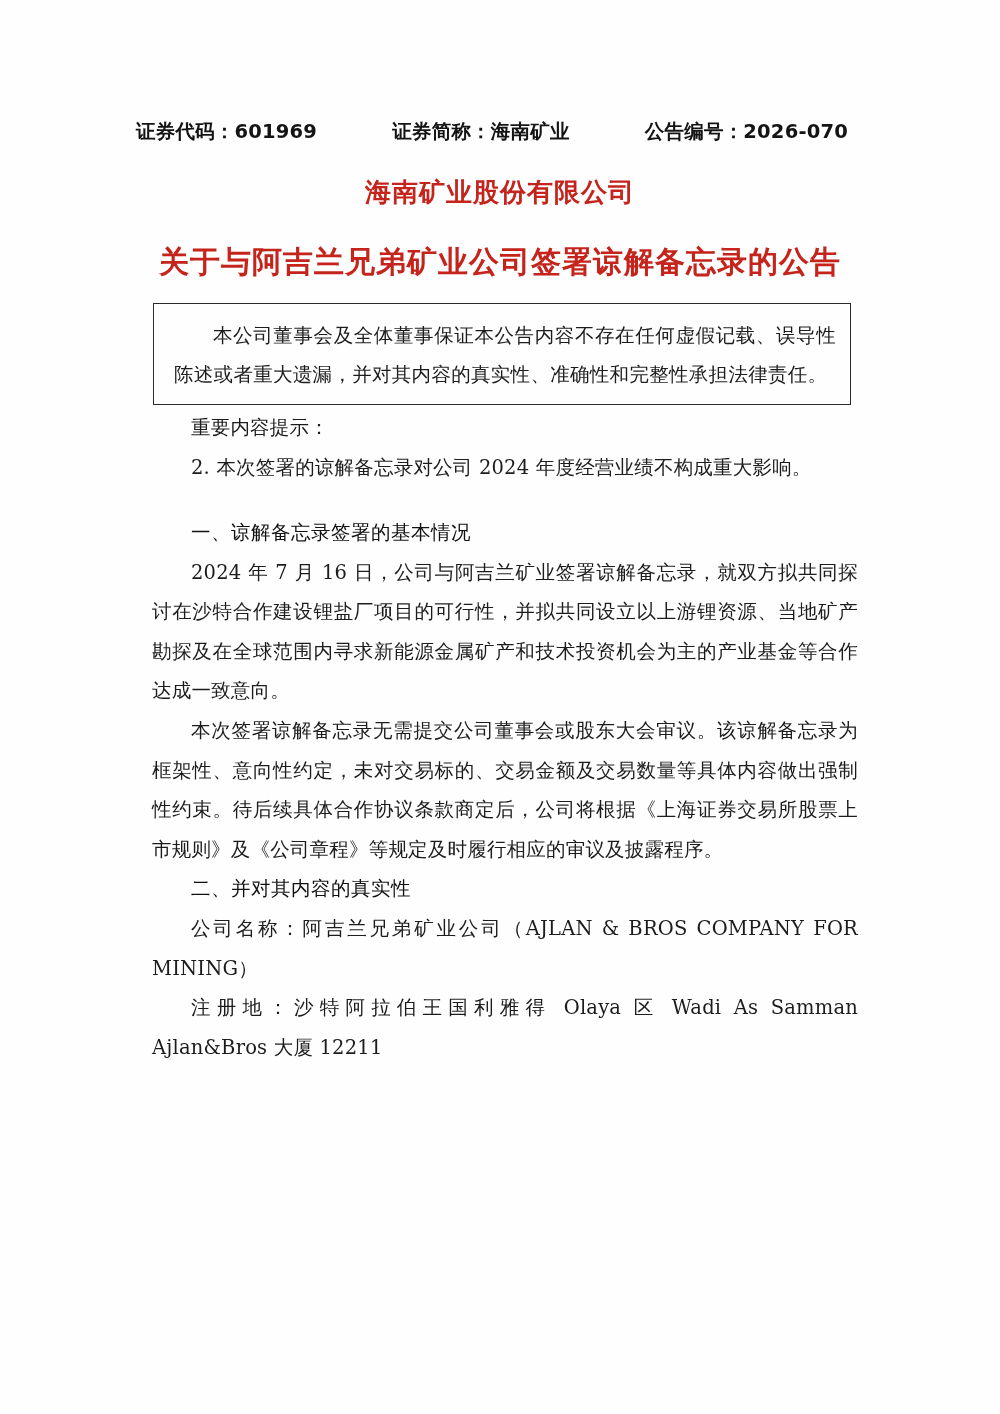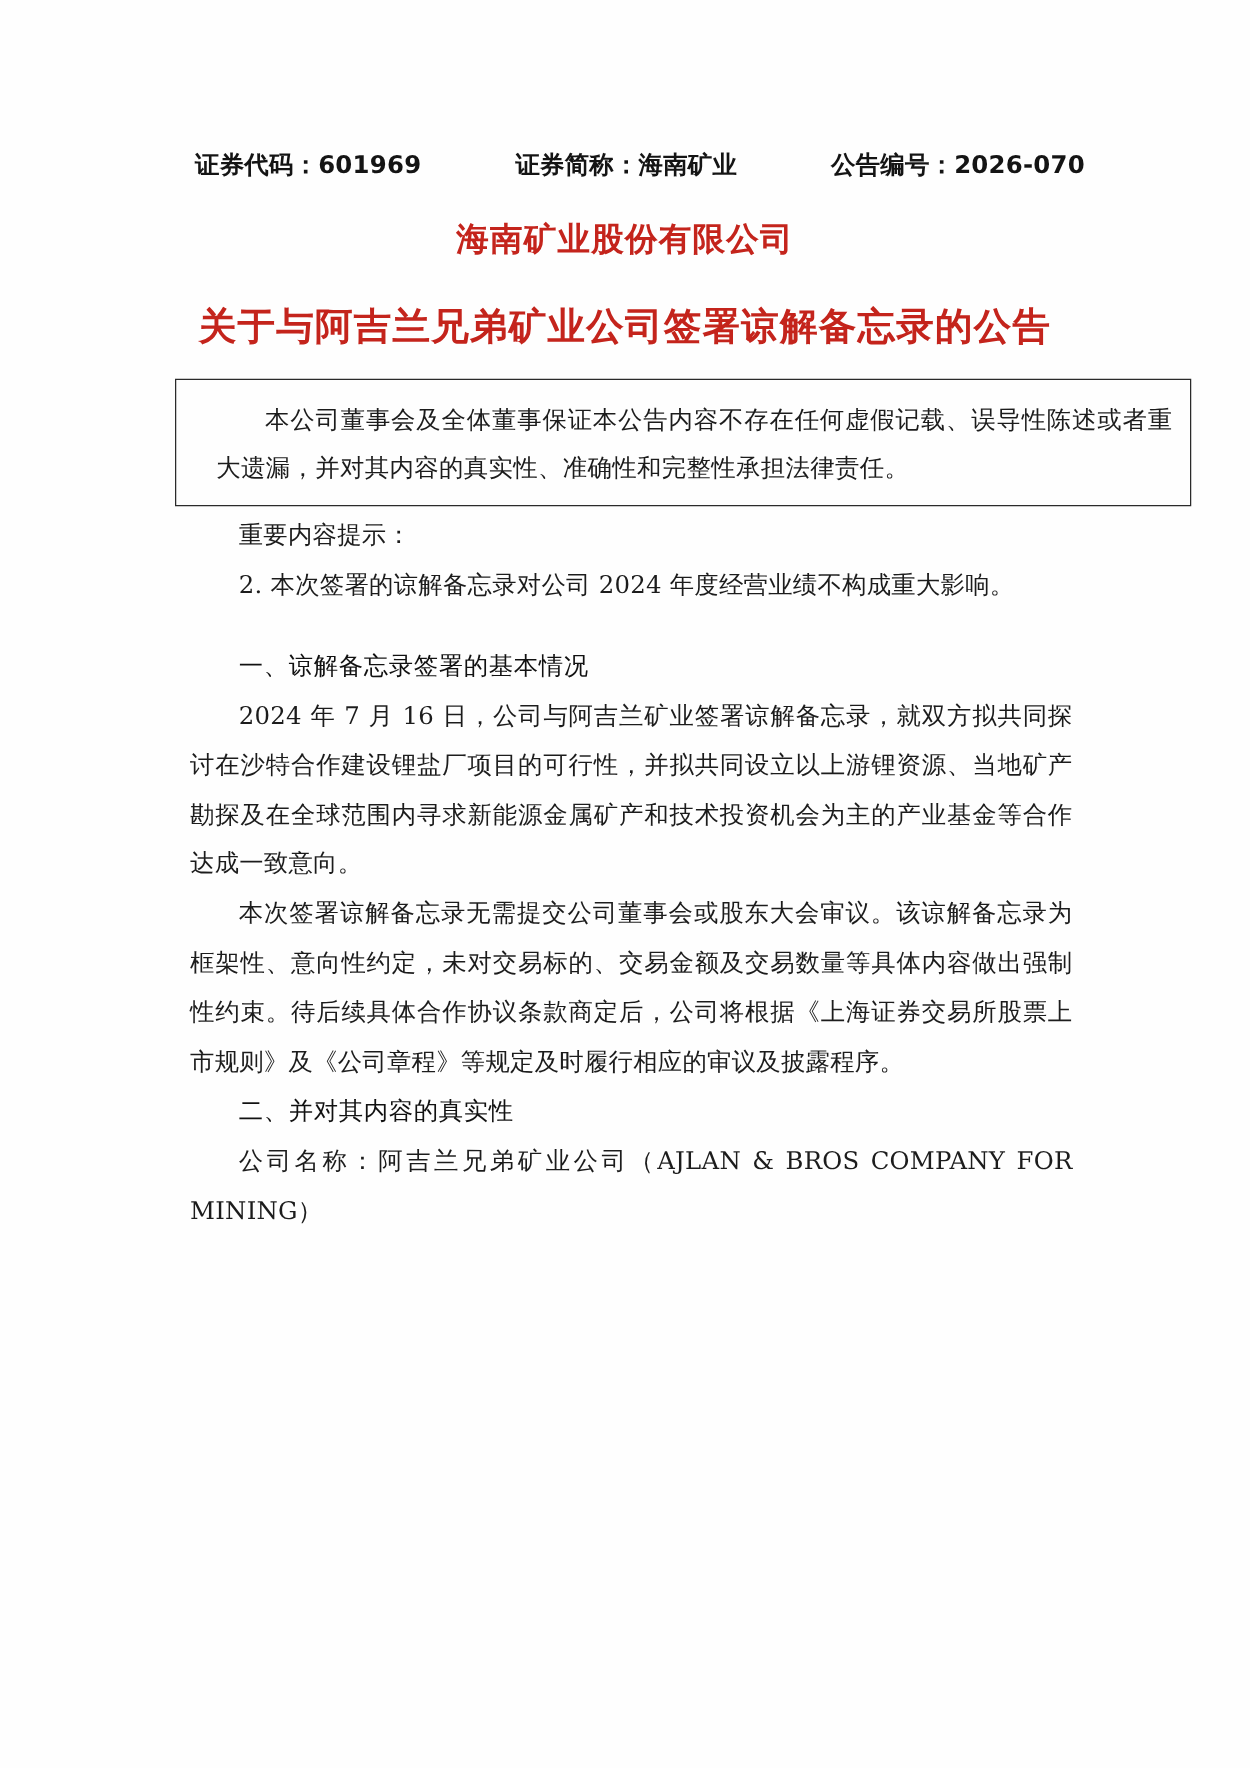--- a/index.html
+++ b/index.html
@@ -15,21 +15,21 @@
     margin: 0 auto;
     overflow: hidden;
     font-family: "DejaVu Serif", "Liberation Serif", serif;
     color: #1c1c1c;
     box-sizing: border-box;
   }
 
   
   .doc-header {
     position: absolute;
-    left: 156px;
+    left: 136px;
     top: 118px;
     width: 712px;
     display: flex;
     justify-content: space-between;
     align-items: baseline;
     font-family: "DejaVu Sans", "Liberation Sans", sans-serif;
     font-weight: bold;
     font-size: 19.5px;
     letter-spacing: 0.2px;
     color: #141414;
@@ -61,26 +61,26 @@
     font-weight: bold;
     font-size: 30px;
     letter-spacing: 1px;
     line-height: 1.45;
     margin: 28px 0 0 0;
   }
 
   
   .disclaimer-box {
     position: absolute;
-    left: 140px;
+    left: 153px;
     top: 303px;
-    width: 813px;
+    width: 698px;
     border: 1.6px solid #2a2a2a;
     box-sizing: border-box;
-    padding: 12px 14px 10px 32px;
+    padding: 12px 14px 10px 20px;
   }
   .disclaimer-text {
     font-family: "DejaVu Serif", "Liberation Serif", serif;
     font-size: 19.5px;
     line-height: 2.0;
     text-indent: 39px;
     text-align: justify;
     text-justify: inter-ideograph;
     margin: 0;
     letter-spacing: 0.3px;
@@ -150,16 +150,17 @@
     <p class="para indent">2. 本次签署的谅解备忘录对公司 2024 年度经营业绩不构成重大影响。</p>
 
     <div class="spacer-md"></div>
 
     <p class="heading">一、谅解备忘录签署的基本情况</p>
     <p class="para indent">2024 年 7 月 16 日，公司与阿吉兰矿业签署谅解备忘录，就双方拟共同探讨在沙特合作建设锂盐厂项目的可行性，并拟共同设立以上游锂资源、当地矿产勘探及在全球范围内寻求新能源金属矿产和技术投资机会为主的产业基金等合作达成一致意向。</p>
     <p class="para indent">本次签署谅解备忘录无需提交公司董事会或股东大会审议。该谅解备忘录为框架性、意向性约定，未对交易标的、交易金额及交易数量等具体内容做出强制性约束。待后续具体合作协议条款商定后，公司将根据《上海证券交易所股票上市规则》及《公司章程》等规定及时履行相应的审议及披露程序。</p>
 
     <p class="heading">二、并对其内容的真实性</p>
     <p class="para indent">公司名称：阿吉兰兄弟矿业公司（AJLAN &amp; BROS COMPANY FOR MINING）</p>
+    <p class="para indent">注册地：沙特阿拉伯王国利雅得 Olaya 区 Wadi As Samman Ajlan&amp;Bros 大厦 12211</p>
 
   </div>
 
 </div>
 
 </body></html>

